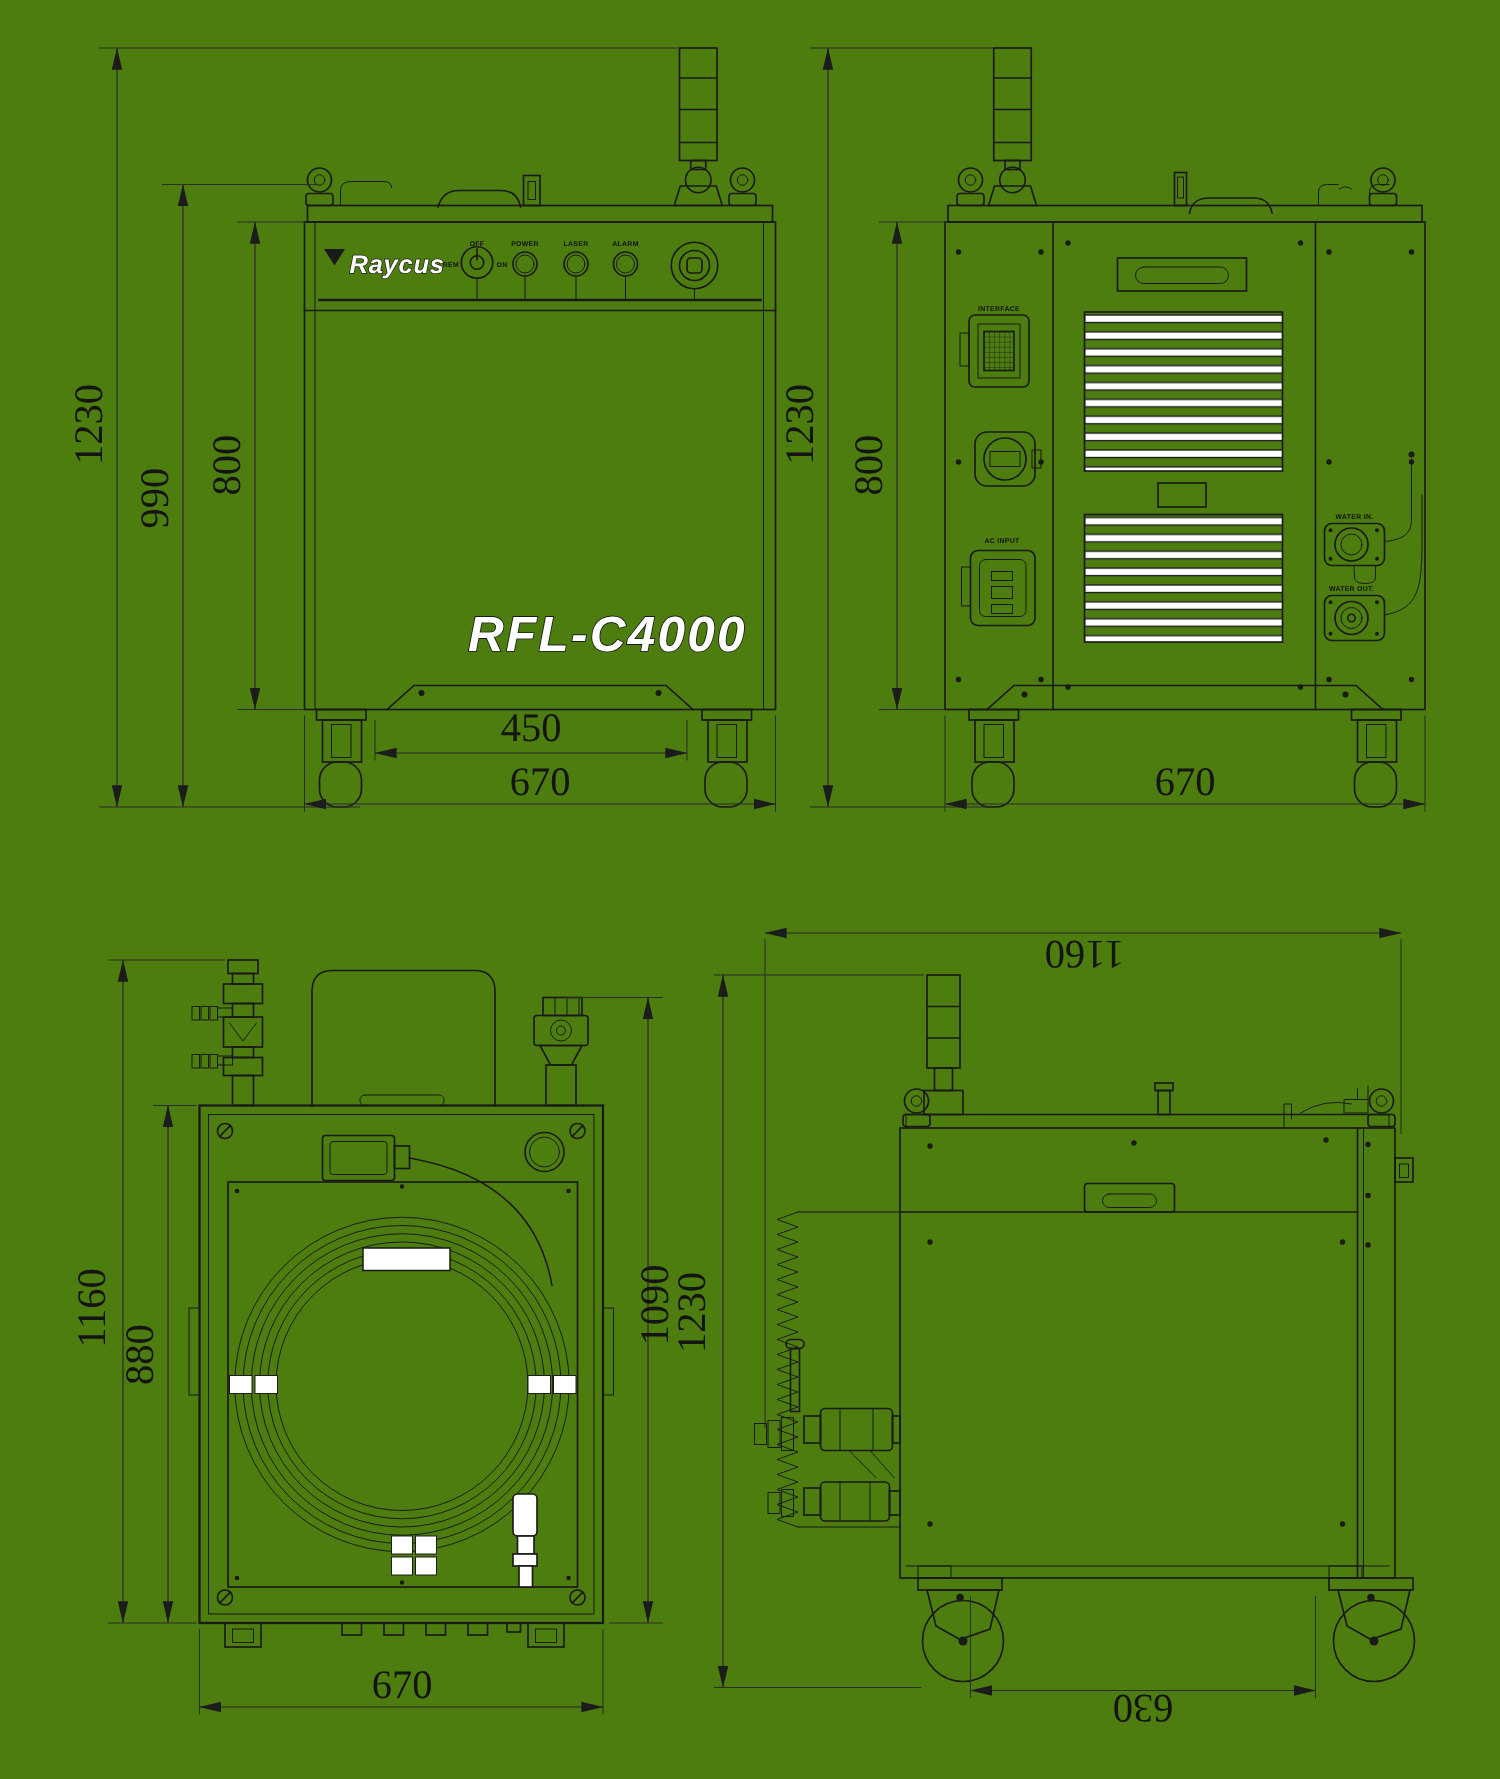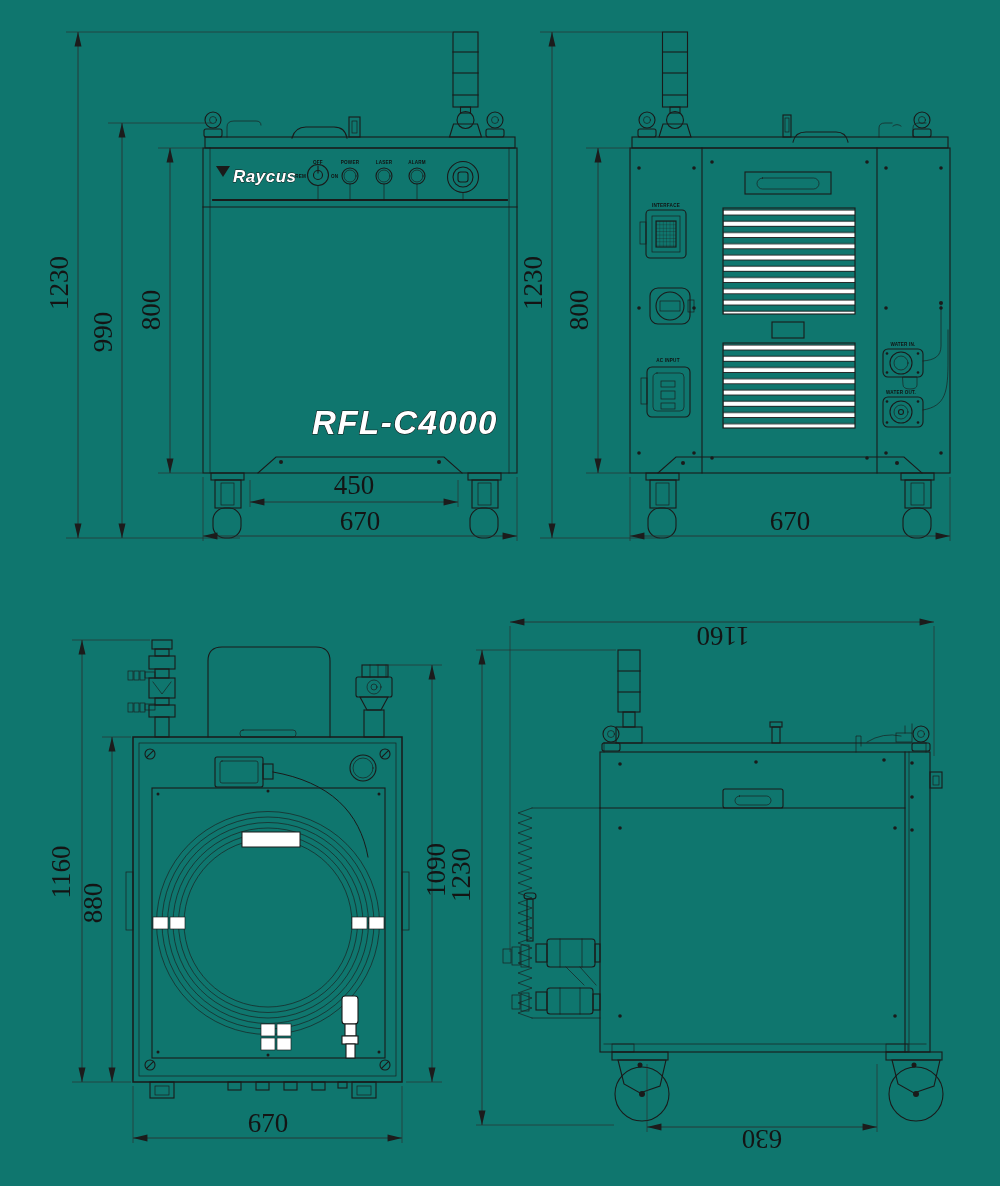--- a/index.html
+++ b/index.html
@@ -1,16 +1,16 @@
 <!DOCTYPE html>
 <html><head>
 <meta charset="utf-8">
 <style>
   html,body{margin:0;padding:0;background:#fff;}
-  .page{width:1000px;height:1186px;background:#0f766e;position:relative;overflow:hidden;}
+  .page{width:1000px;height:1186px;background:#4d7c0f;position:relative;overflow:hidden;}
   svg{display:block;}
   .ln{fill:none;stroke:#1a1a1a;stroke-width:1.1;stroke-linecap:square;stroke-linejoin:miter;}
   .tn{stroke-width:.65;}
   .tk{stroke-width:1.8;}
   .dim{fill:none;stroke:#2b2b2b;stroke-width:.8;stroke-linecap:butt;}
   .ext{fill:none;stroke:#2b2b2b;stroke-width:.65;}
   .dimtxt{font:27px "Liberation Serif", serif;fill:#141414;text-anchor:middle;}
   .tiny{font:bold 4.6px "Liberation Sans", sans-serif;fill:#111;text-anchor:middle;letter-spacing:.2px;}
   .dot{fill:#1a1a1a;stroke:none;}
   .logo{font:italic bold 17px "Liberation Sans", sans-serif;fill:#fff;stroke:#1a1a1a;stroke-width:.9;paint-order:stroke;letter-spacing:.5px;}

